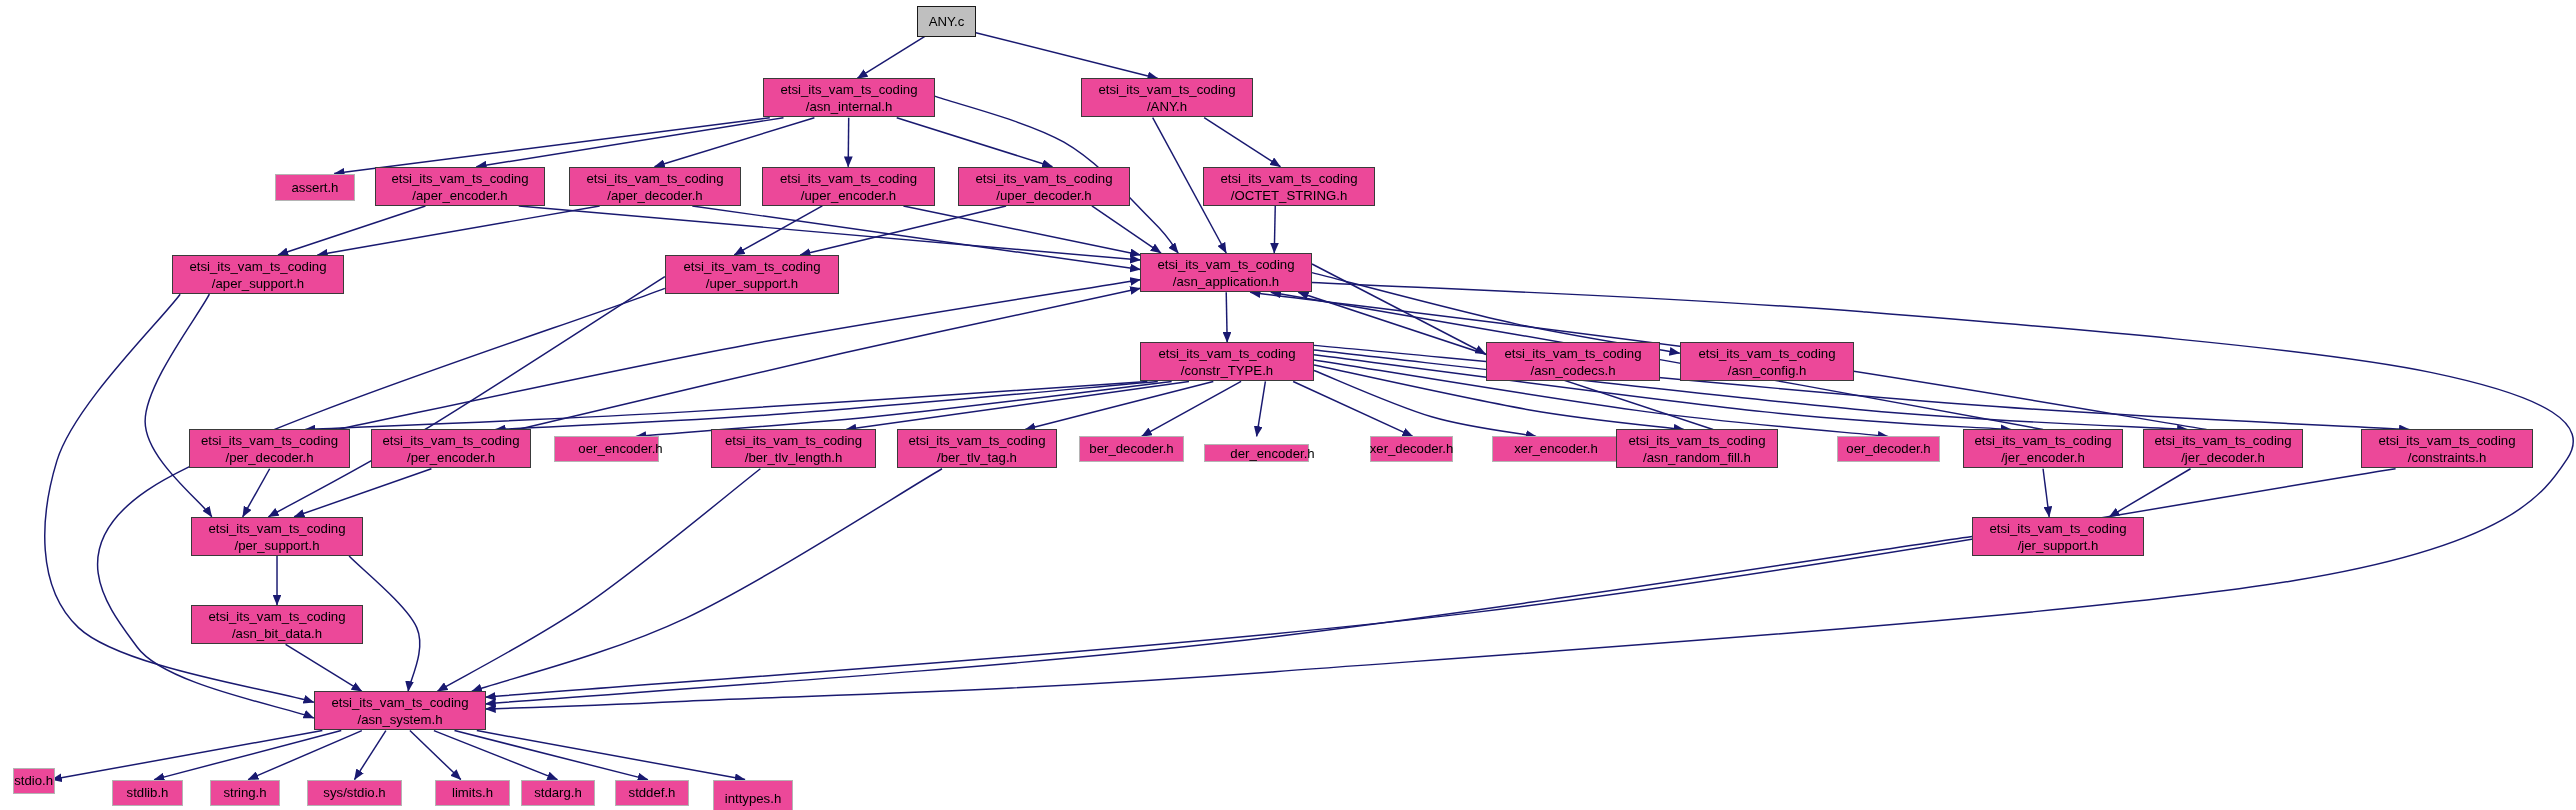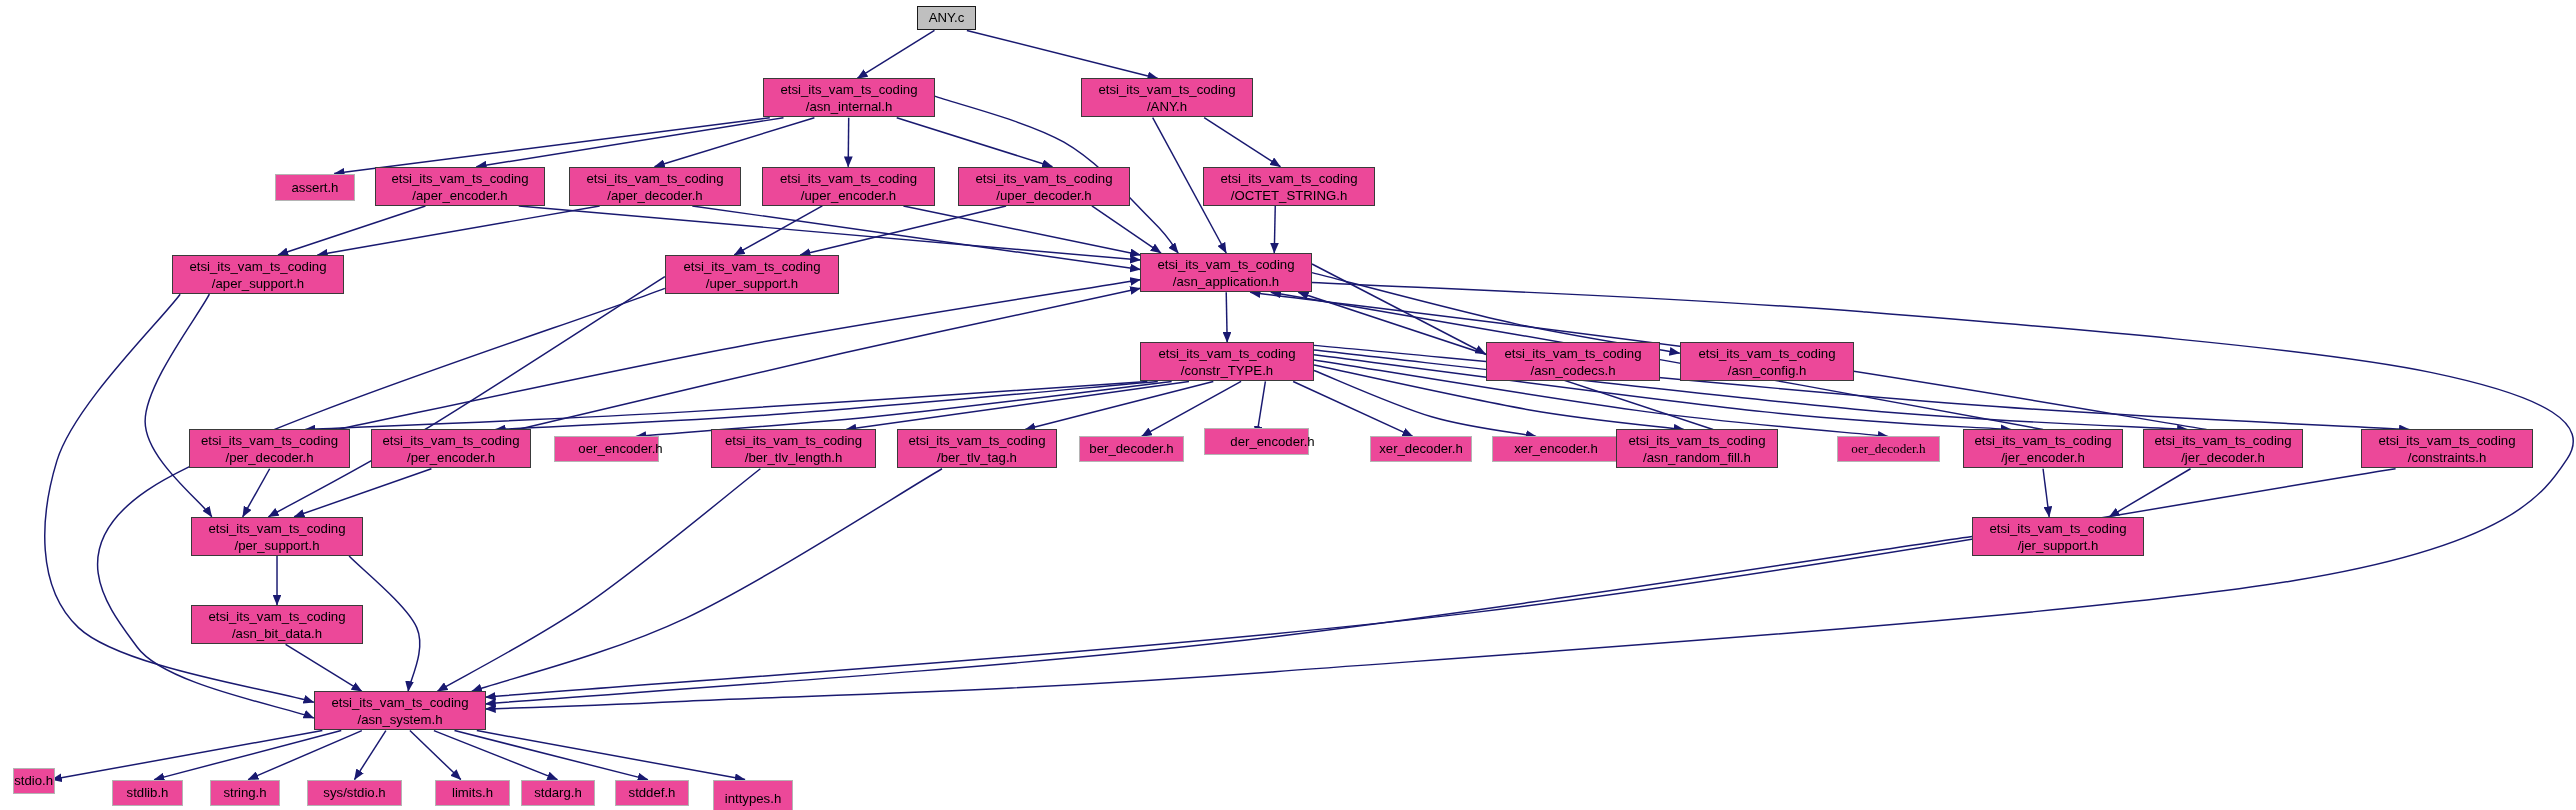--- a/index.html
+++ b/index.html
@@ -85,21 +85,21 @@
       <path d="M328.75,745 L52.6,795" class="edgepath" stroke="#191970" marker-end="url(#arrow)"></path>
       <path d="M348,745 L157.2,795" class="edgepath" stroke="#191970" marker-end="url(#arrow)"></path>
       <path d="M369,745 L253.05,795" class="edgepath" stroke="#191970" marker-end="url(#arrow)"></path>
       <path d="M393.5,745 L361.5,795" class="edgepath" stroke="#191970" marker-end="url(#arrow)"></path>
       <path d="M418,745 L470,795" class="edgepath" stroke="#191970" marker-end="url(#arrow)"></path>
       <path d="M442.5,745 L568.5,795" class="edgepath" stroke="#191970" marker-end="url(#arrow)"></path>
       <path d="M463.5,745 L660.75,795" class="edgepath" stroke="#191970" marker-end="url(#arrow)"></path>
       <path d="M486.25,745 L759.8,795" class="edgepath" stroke="#191970" marker-end="url(#arrow)"></path>
     </svg>
 
-<div class="node root" style="left: 917px; top: 5.9px; width: 59px; height: 24px;">
+<div class="node root" style="left: 917px; top: 5.9px; width: 59px; height: 31px;">
       <div>ANY.c</div>
     </div>
     <div class="node internal" style="left: 763px; top: 78px; width: 172px; height: 39px;">
       <div>etsi_its_vam_ts_coding</div>
       <div>/asn_internal.h</div>
     </div>
     <div class="node internal" style="left: 1081px; top: 78px; width: 172px; height: 39px;">
       <div>etsi_its_vam_ts_coding</div>
       <div>/ANY.h</div>
     </div>
@@ -165,34 +165,34 @@
       <div>etsi_its_vam_ts_coding</div>
       <div>/ber_tlv_length.h</div>
     </div>
     <div class="node internal" style="left: 897px; top: 429px; width: 160px; height: 39px;">
       <div>etsi_its_vam_ts_coding</div>
       <div>/ber_tlv_tag.h</div>
     </div>
     <div class="node external" style="left: 1079px; top: 436px; width: 105px; height: 25.5px;">
       <div>ber_decoder.h</div>
     </div>
-    <div class="node external" style="left: 1204px; top: 428px; width: 105px; height: 27px; padding-left: 32px;">
+    <div class="node external" style="left: 1204px; top: 444px; width: 105px; height: 18px; padding-left: 32px;">
       <div>der_encoder.h</div>
     </div>
-    <div class="node external" style="left: 1370px; top: 436px; width: 102px; height: 25.5px; align-items: center;">
+    <div class="node external" style="left: 1370px; top: 436px; width: 83px; height: 25.5px; align-items: center;">
       <div>xer_decoder.h</div>
     </div>
     <div class="node external" style="left: 1492px; top: 436px; width: 128px; height: 25.5px;">
       <div>xer_encoder.h</div>
     </div>
     <div class="node internal" style="left: 1616px; top: 429px; width: 162px; height: 39px;">
       <div>etsi_its_vam_ts_coding</div>
       <div>/asn_random_fill.h</div>
     </div>
-    <div class="node external" style="left: 1837px; top: 436px; width: 103px; height: 25.5px; font-family: Liberation Serif, serif;">
+    <div class="node external" style="left: 1837px; top: 436px; width: 103px; height: 25.5px;">
       <div>oer_decoder.h</div>
     </div>
     <div class="node internal" style="left: 1963px; top: 429px; width: 160px; height: 39px;">
       <div>etsi_its_vam_ts_coding</div>
       <div>/jer_encoder.h</div>
     </div>
     <div class="node internal" style="left: 2143px; top: 429px; width: 160px; height: 39px;">
       <div>etsi_its_vam_ts_coding</div>
       <div>/jer_decoder.h</div>
     </div>

